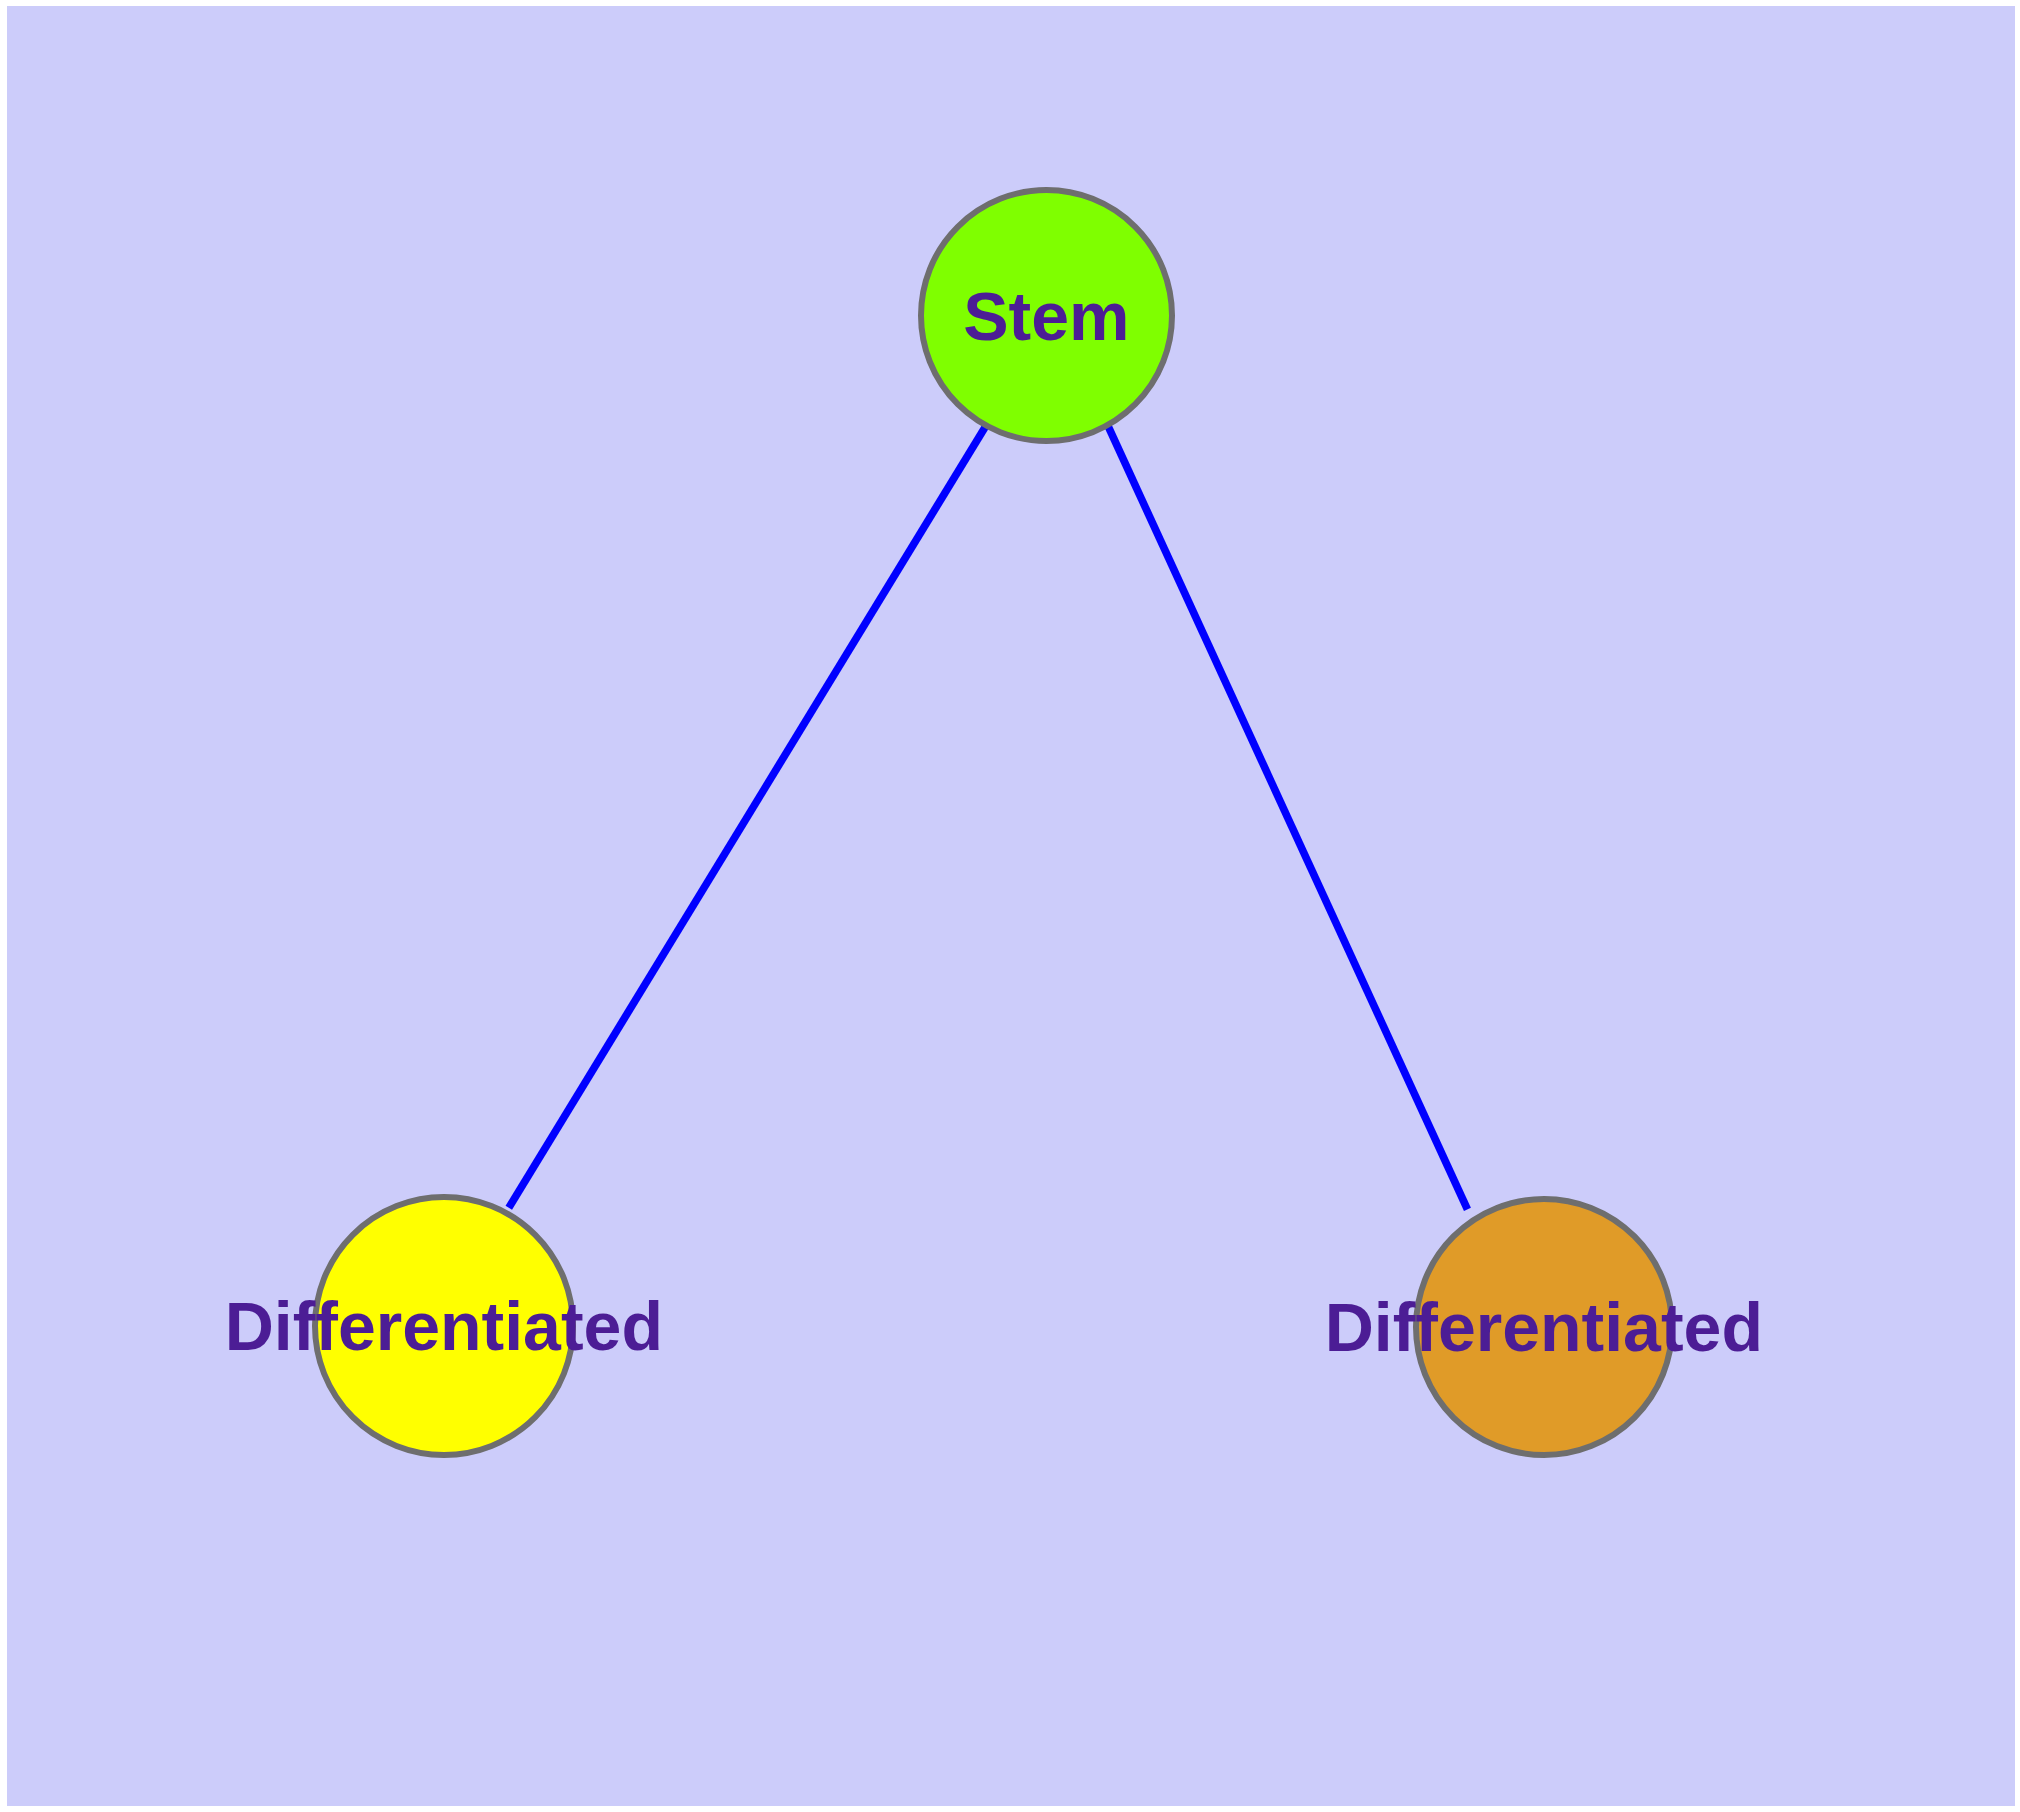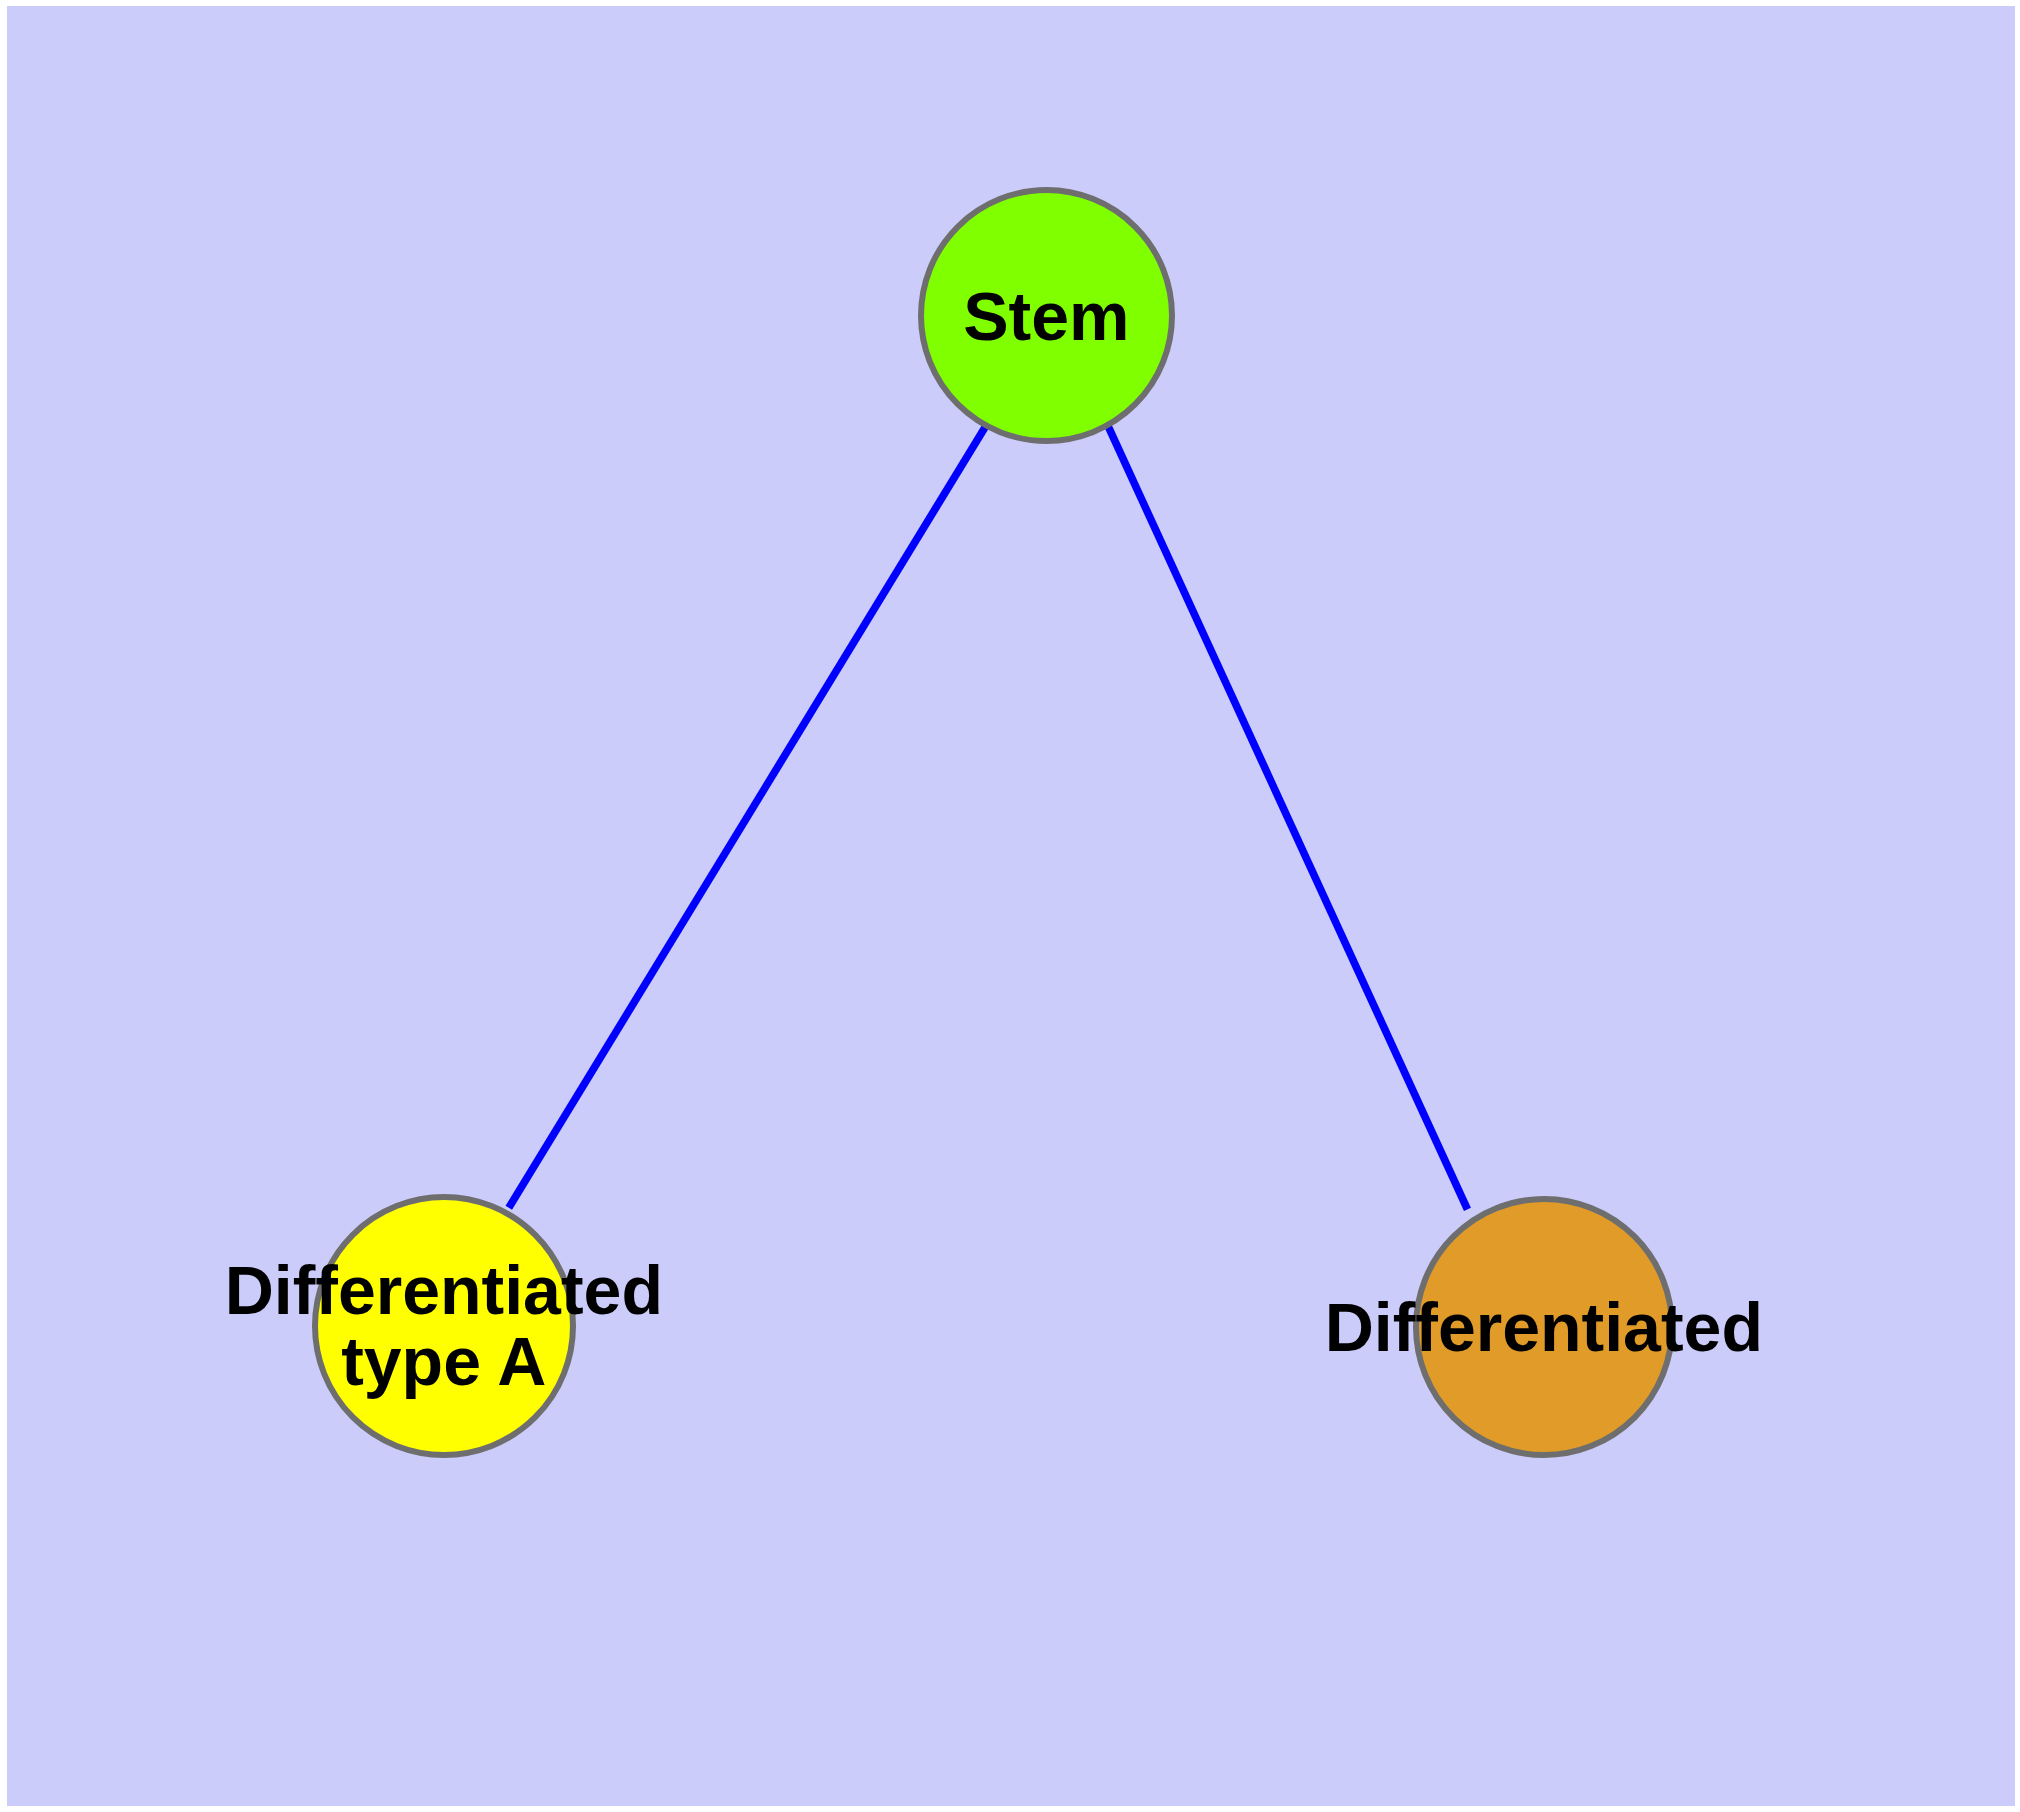--- a/index.html
+++ b/index.html
@@ -37,21 +37,21 @@
   }
   .node {
     position: absolute;
     border-radius: 50%;
     box-sizing: border-box;
     border: 6px solid #6e6e6e;
   }
   .node-label {
     position: absolute;
     text-align: center;
-    color: #000000;
+    color: #4c1d95;
     font-family: "Liberation Sans", sans-serif;
     font-weight: bold;
     line-height: 1.04;
     white-space: pre;
     pointer-events: none;
     left: 50%;
     top: 50%;
     transform: translate(-50%, -50%);
   }
   #node-stem {
@@ -88,21 +88,21 @@
     <svg id="edge-layer" viewBox="0 0 2369 2124" preserveAspectRatio="none">
       <line x1="1160" y1="487" x2="592" y2="1418" stroke="#0000ff" stroke-width="9" stroke-linecap="butt"></line>
       <line x1="1295" y1="487" x2="1723" y2="1420" stroke="#0000ff" stroke-width="9" stroke-linecap="butt"></line>
     </svg>
 
     <div class="node" id="node-stem">
       <div class="node-label">Stem</div>
     </div>
 
     <div class="node" id="node-diff-a">
-      <div class="node-label"><span>Differentiated</span><br><span>type A</span></div>
+      <div class="node-label"><span>Differentiated</span><br></div>
     </div>
 
     <div class="node" id="node-diff-b">
       <div class="node-label"><span>Differentiated</span><br></div>
     </div>
 
   </div>
 </div>
 
 

